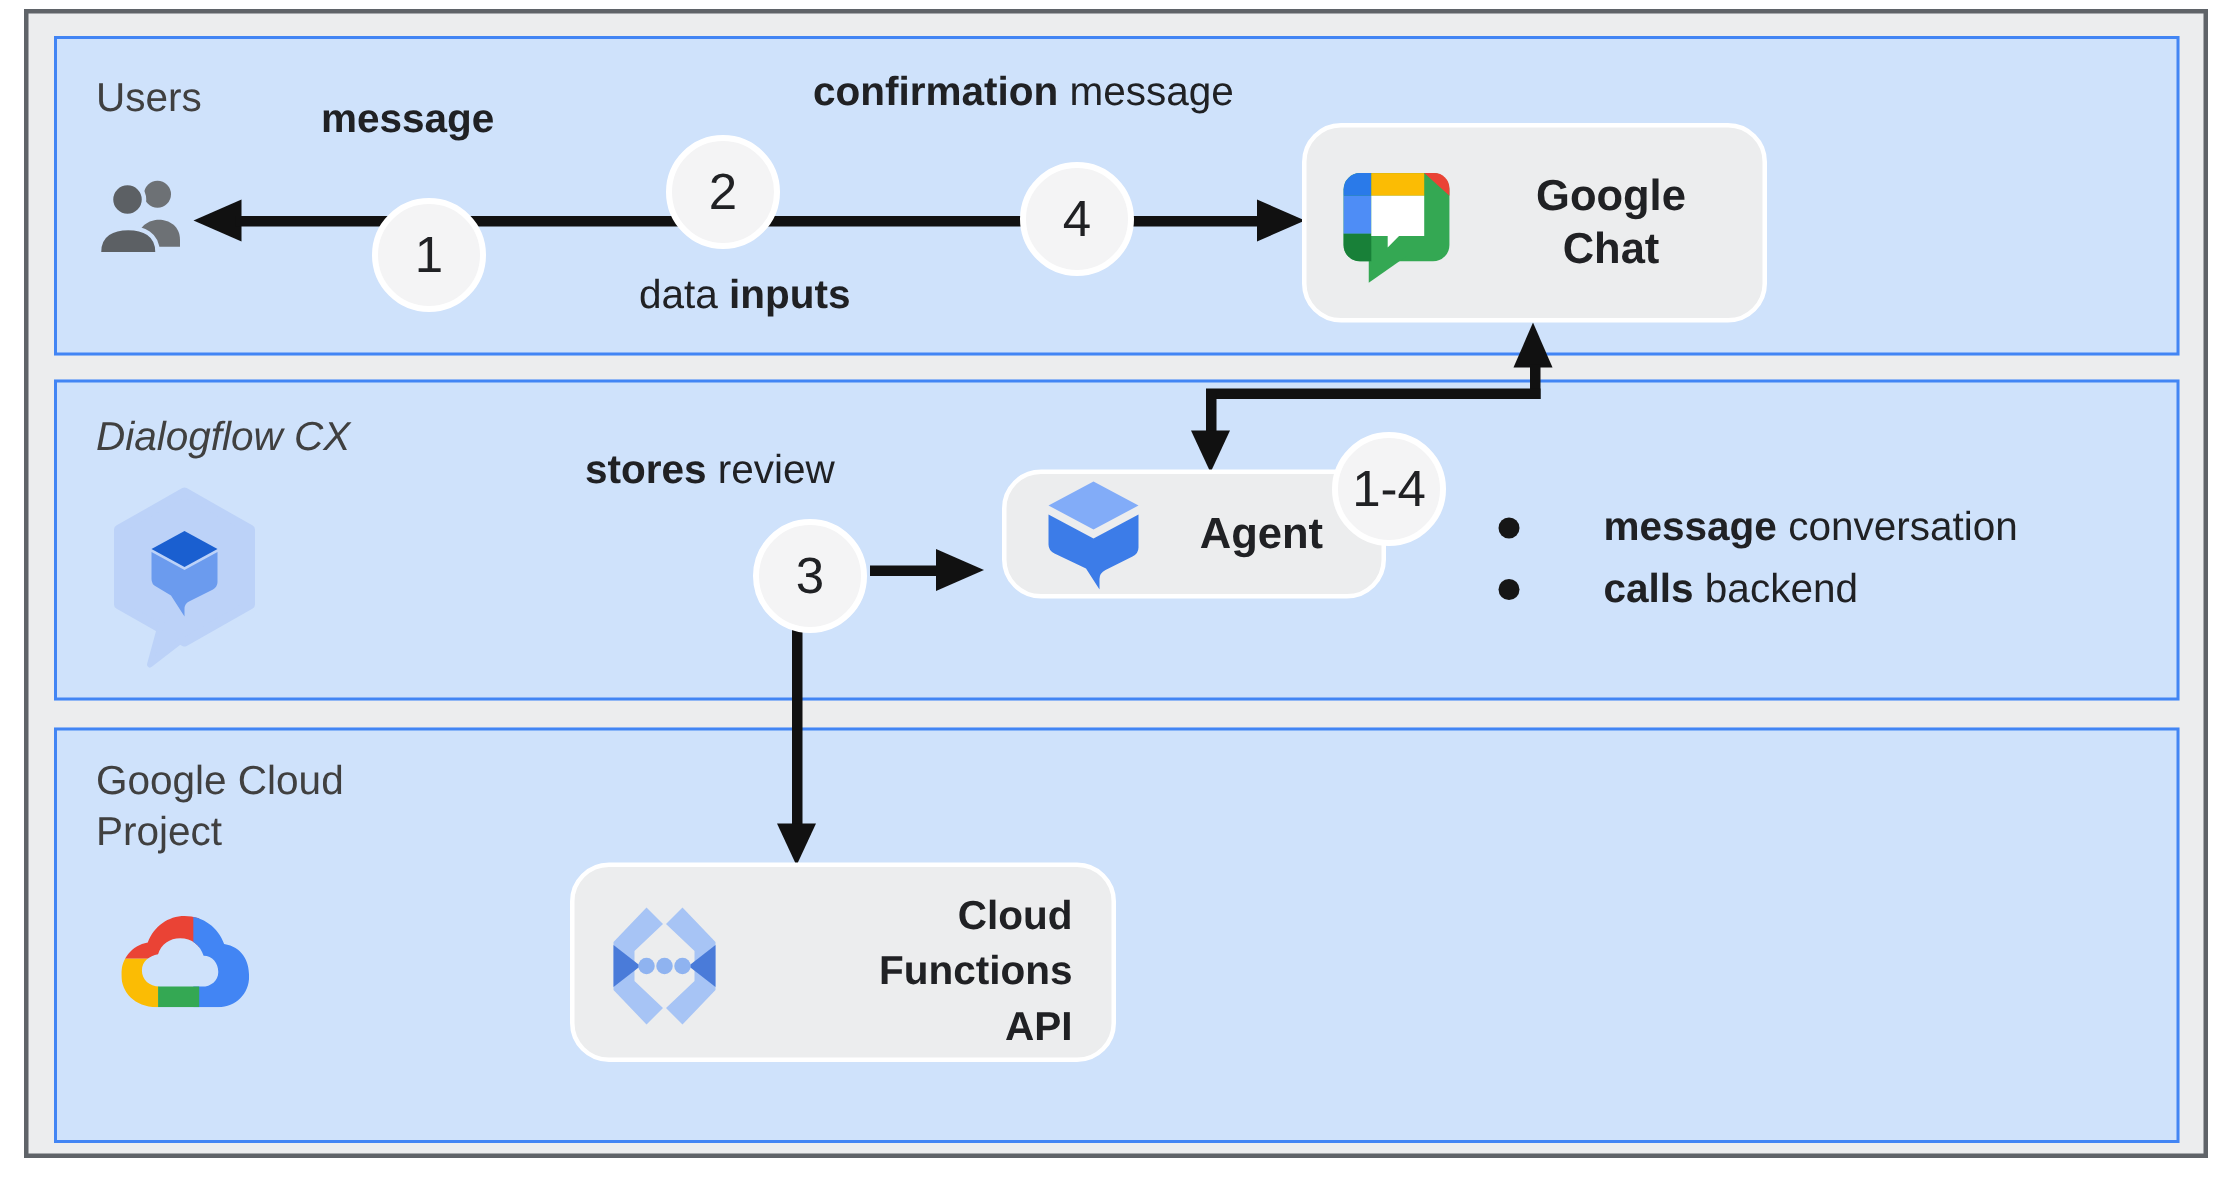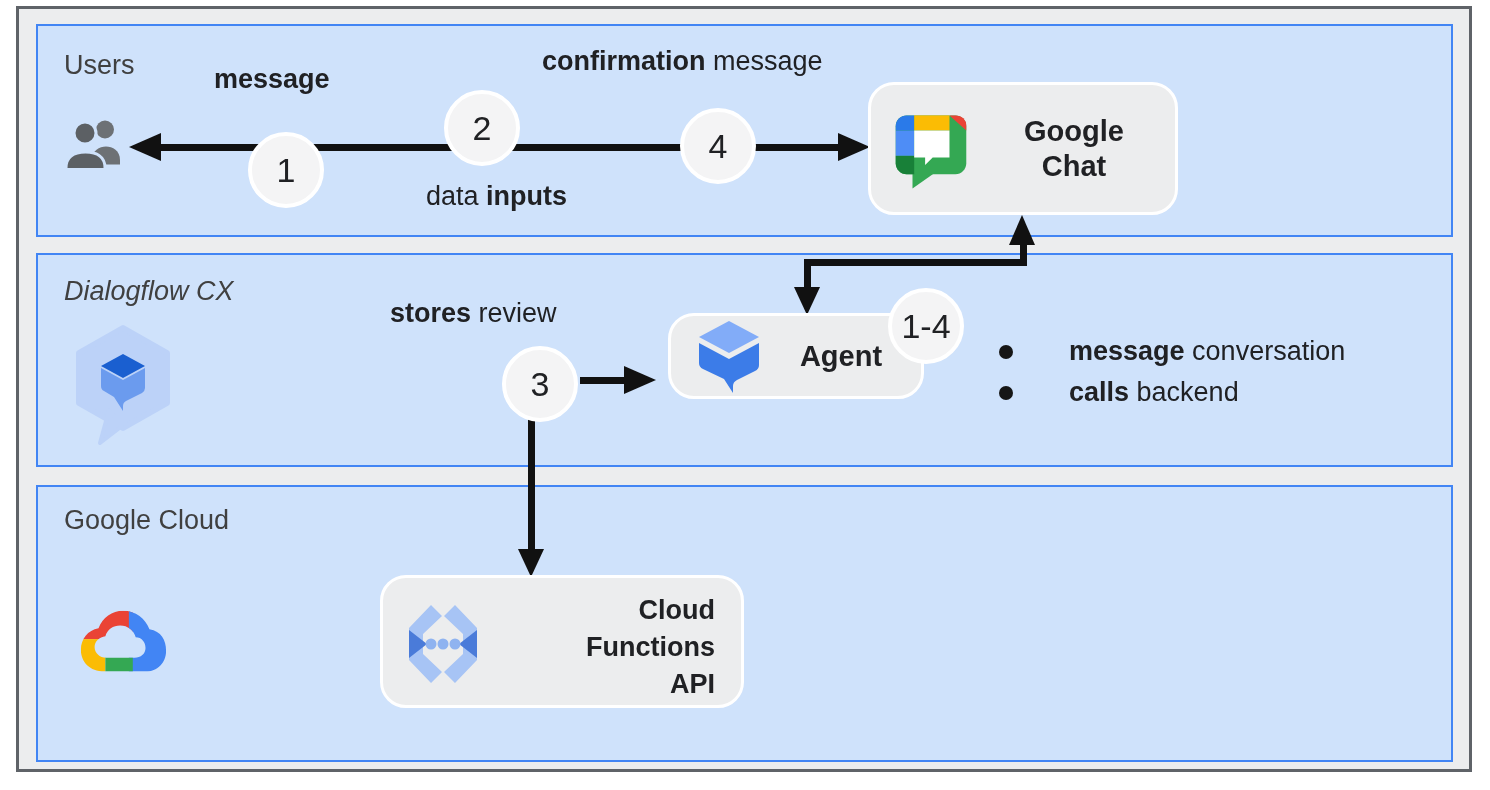--- a/index.html
+++ b/index.html
@@ -129,20 +129,21 @@
       <span><b>calls</b><span> backend</span></span>
     </div>
   </div>
 
   <div class="seg" style="left:528px;top:419px;width:7px;height:132px;"></div>
   <div class="head head-down" style="left:518px;top:549px;"></div>
 
   <div class="band" id="band-gcp"></div>
   <div class="band-label" style="left:64px;top:503px;">
     <div>Google Cloud</div>
+    <div>Project</div>
   </div>
 
   <svg class="icon" style="left:76px;top:606px;" width="94" height="78" viewBox="0 0 96 78">
     <defs>
       <clipPath id="cloudring">
         <path clip-rule="evenodd" fill-rule="evenodd" d="M29,66 C14,66 5,56 5,44 C5,33 12,24 23,22 C27,11 37,4 48,4 C61,4 71,12 75,23 C87,25 92,34 92,45 C92,57 83,66 71,66 Z
           M31,52 C24,52 19,47 19,41 C19,35 24,31 30,30 C32,23 38,19 45,19 C53,19 59,24 61,31 C67,31 71,36 71,42 C71,48 66,52 60,52 Z"></path>
       </clipPath>
     </defs>
     <g clip-path="url(#cloudring)">

